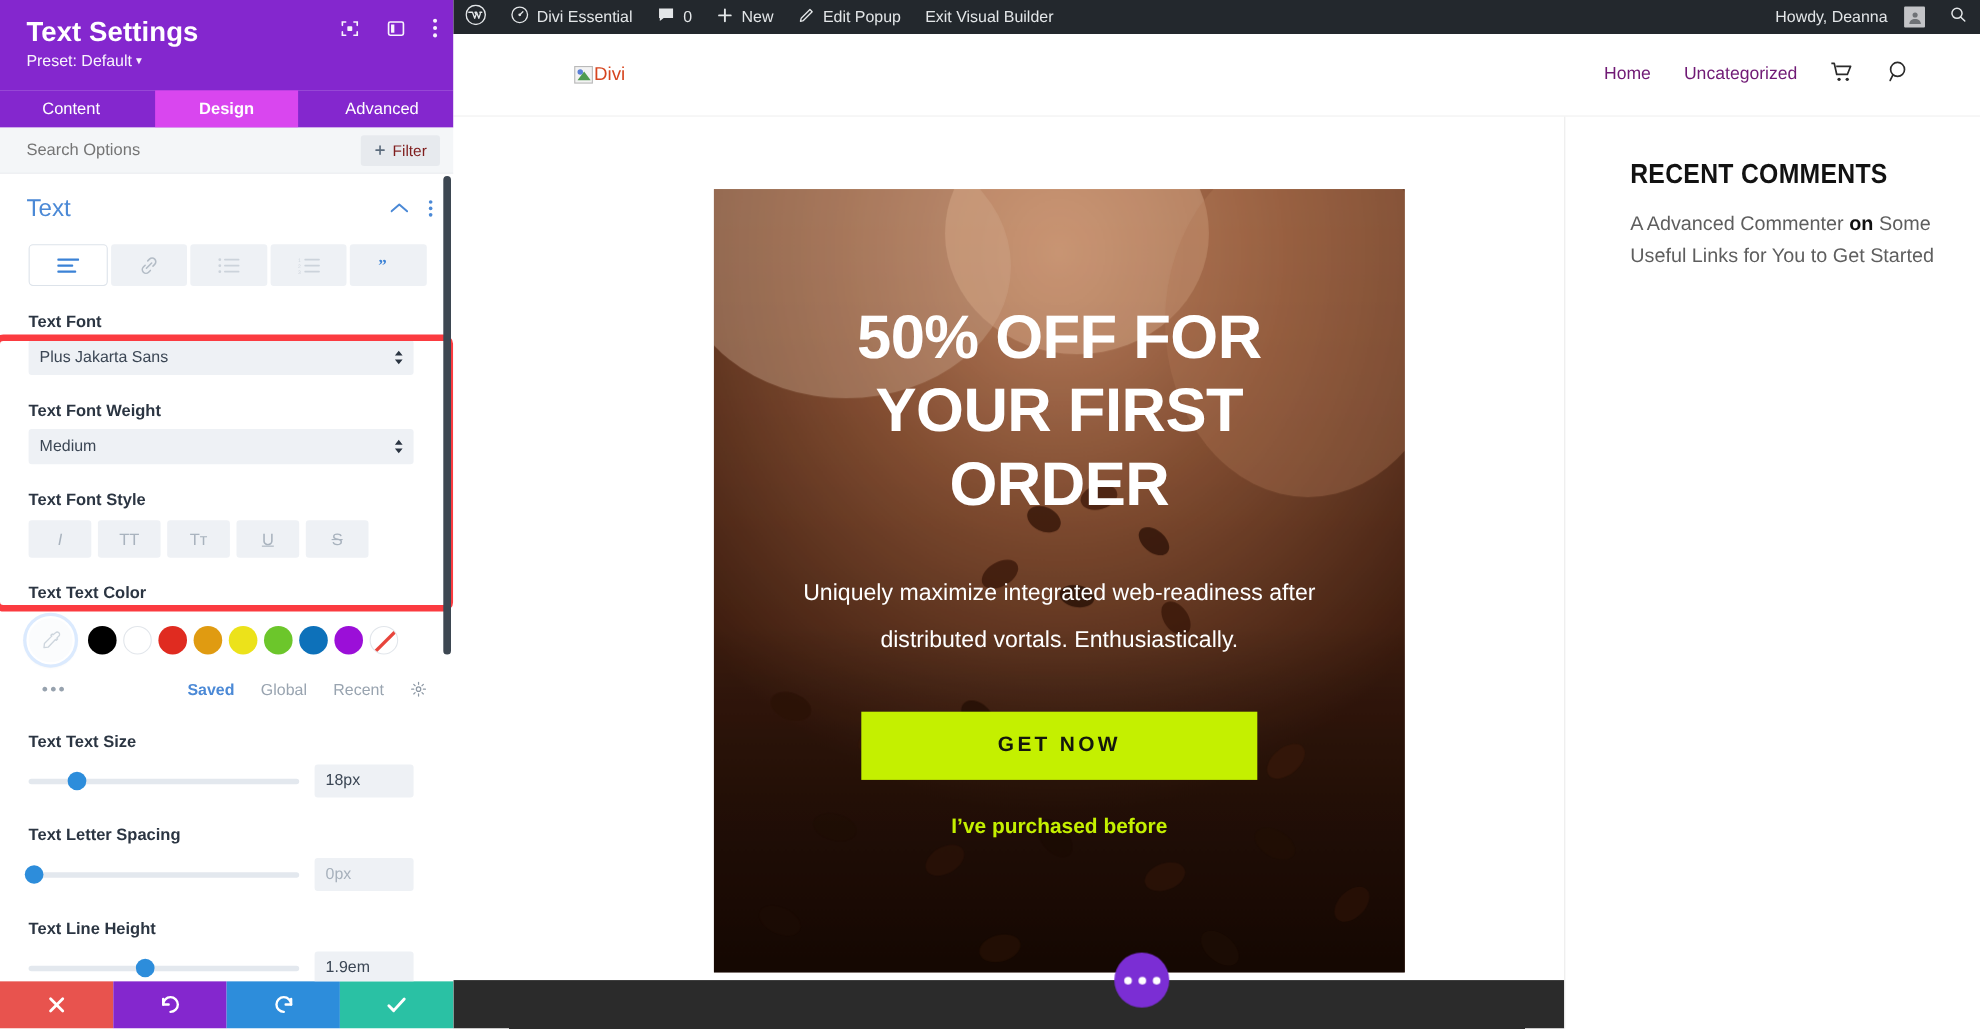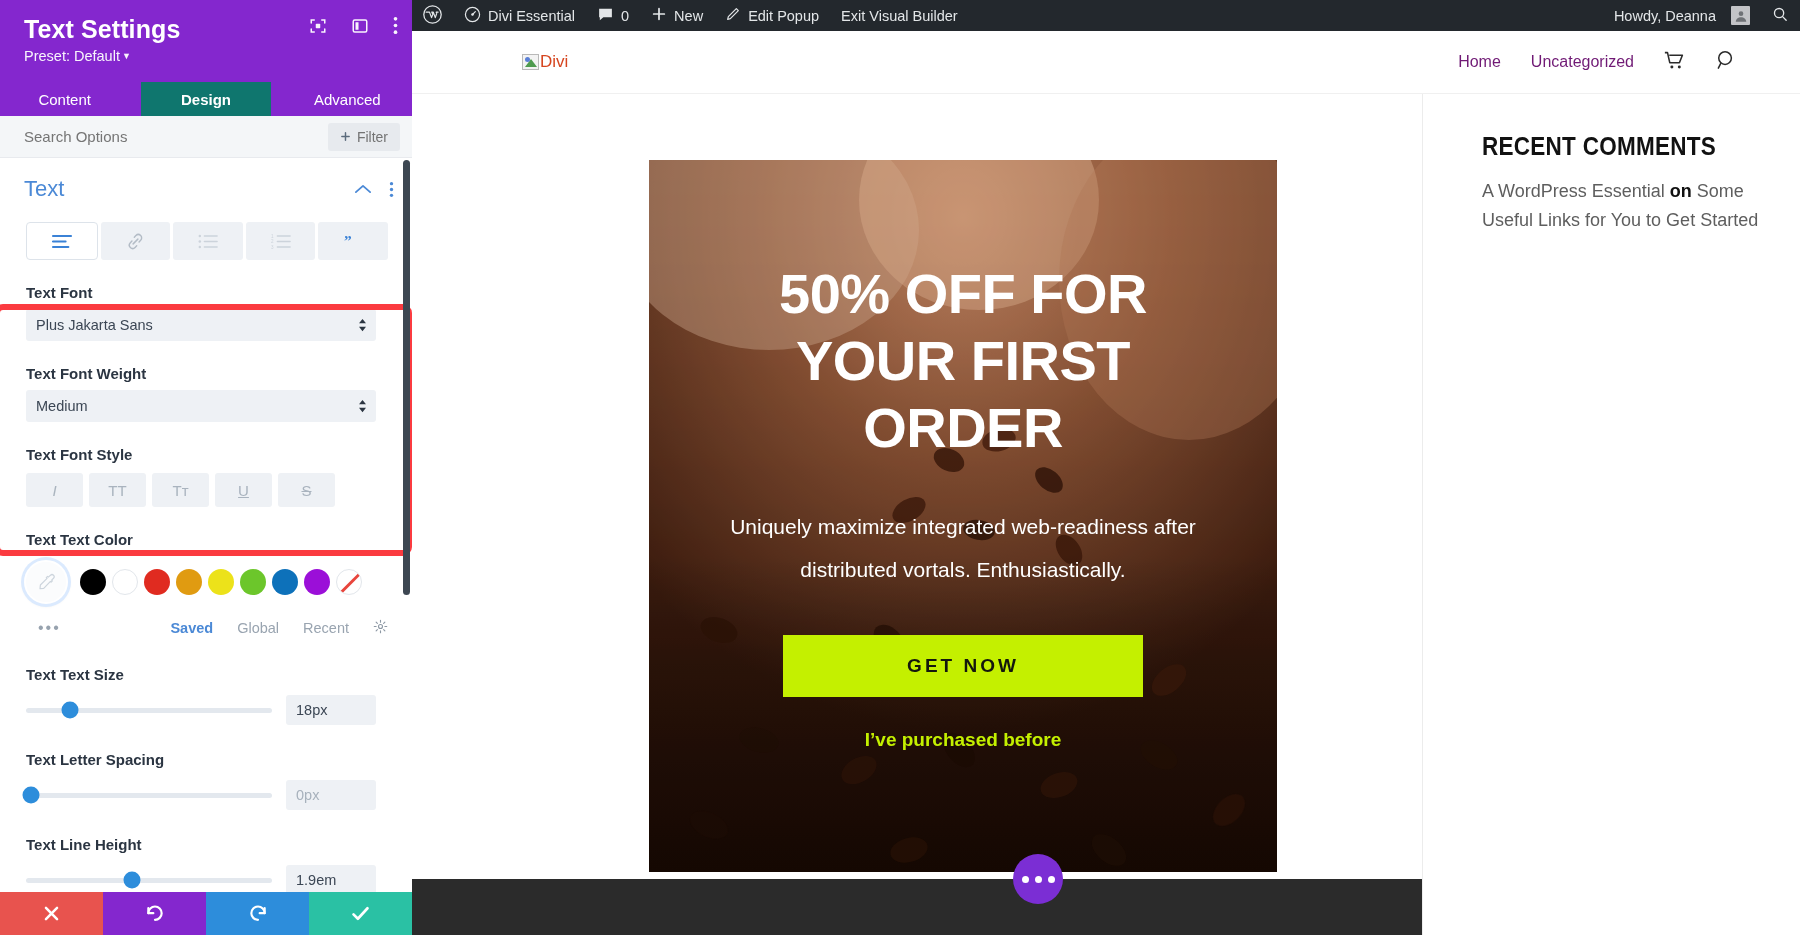--- a/index.html
+++ b/index.html
@@ -32,34 +32,34 @@
     display: flex; align-items: center; gap: 24px;
   }
   .sp-head-icons .hi { cursor: pointer; opacity: .95; display: flex; }
 
   .sp-tabs { display: flex; background: #8427ce; height: 34px; gap: 12px; }
   .sp-tab {
     flex: 1; display: flex; align-items: center; justify-content: center;
     color: #fff; font-size: 15px; cursor: pointer;
     height: 100%;
   }
-  .sp-tab.active { background: #0f766e; font-weight: bold; }
+  .sp-tab.active { background: #d946ef; font-weight: bold; }
 
   .sp-search {
     display: flex; align-items: center; justify-content: space-between;
     background: #f4f6f8; height: 42px; padding: 0 12px 0 24px;
     border-bottom: 1px solid #e8eaee;
   }
   .sp-search-input {
     border: none; background: transparent; outline: none;
     font-size: 15px; color: #8a96a3; width: 240px;
     font-family: "Liberation Sans", sans-serif;
   }
   .sp-filter {
-    background: #e7eaee; color: #737373; font-size: 14px;
+    background: #e7eaee; color: #7f1d1d; font-size: 14px;
     padding: 6px 12px; border-radius: 3px; display: flex; align-items: center;
     gap: 6px; cursor: pointer;
   }
 
   .sp-body { position: relative; flex: 1; overflow: hidden; background: #fff; }
   .sp-scroll { position: absolute; inset: 0; padding: 0 0 0 0; }
 
   
   #highlight-box {
     position: absolute; left: -6px; top: 146px;
@@ -188,21 +188,21 @@
     width: 19px; height: 19px; background: #c3c4c7; border-radius: 1px;
     display: flex; align-items: center; justify-content: center; margin-left: 8px;
   }
 
   
   #site {
     position: absolute; left: 412px; top: 31px; right: 0; bottom: 0;
     background: #fff; overflow: hidden;
   }
   #site-header {
-    height: 63px; background: #fff; display: flex; align-items: center;
+    height: 75px; background: #fff; display: flex; align-items: center;
     padding: 0 62px 0 110px; border-bottom: 1px solid #f0f0f0;
     position: relative;
   }
   .broken-img { display: flex; align-items: center; gap: 1px; }
   .bi-glyph {
     width: 17px; height: 16px; border: 1px solid #b9b9b9; background: #f3f3f3;
     position: relative; overflow: hidden; flex: none;
   }
   .bi-glyph::before {
     content:""; position:absolute; left:2px; bottom:2px; width:0;height:0;
@@ -443,21 +443,21 @@
           <i></i>
           <i></i>
         </div>
       </div>
 
       <div id="sidebar-col"></div>
 
       <div id="widget-col">
         <div class="widget-title">RECENT COMMENTS</div>
         <div class="widget-text">
-          <span>A WordPress Essential</span>
+          <span>A Advanced Commenter</span>
           <b>on</b>
           <span>Some Useful Links for You to Get Started</span>
         </div>
       </div>
     </div>
   </div>
 
   <div id="settings-panel">
 
     <div class="sp-header">

